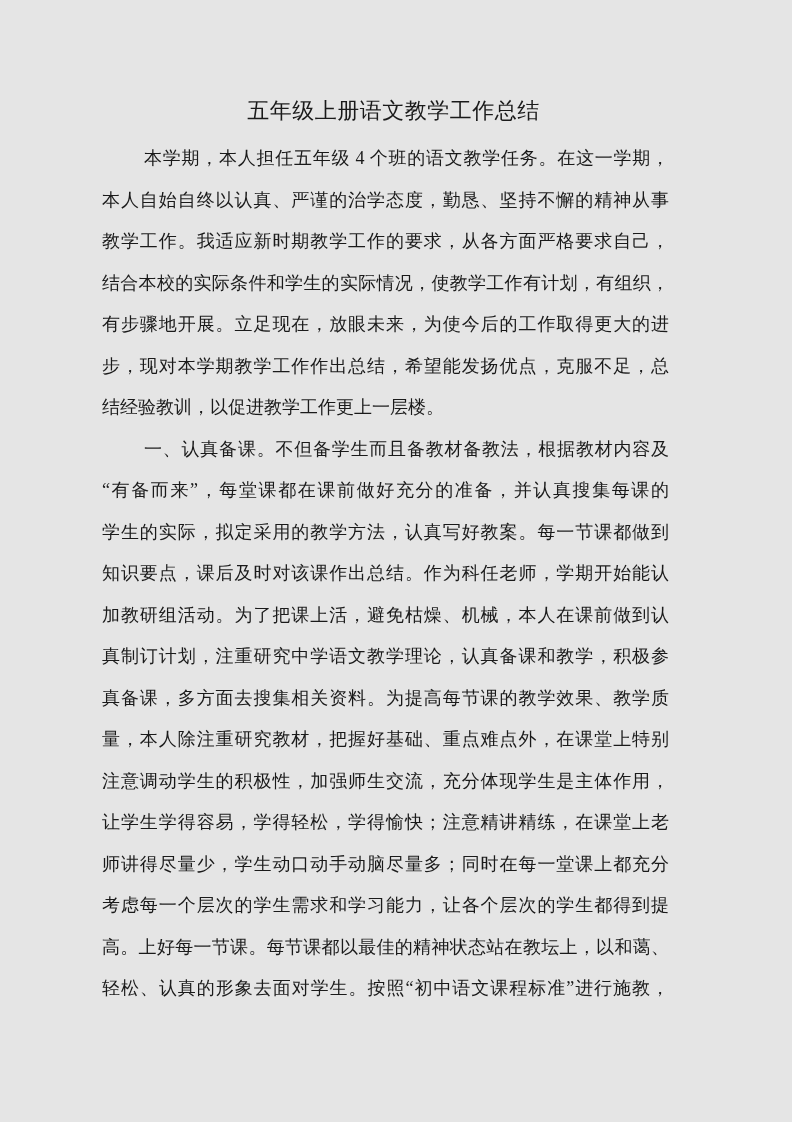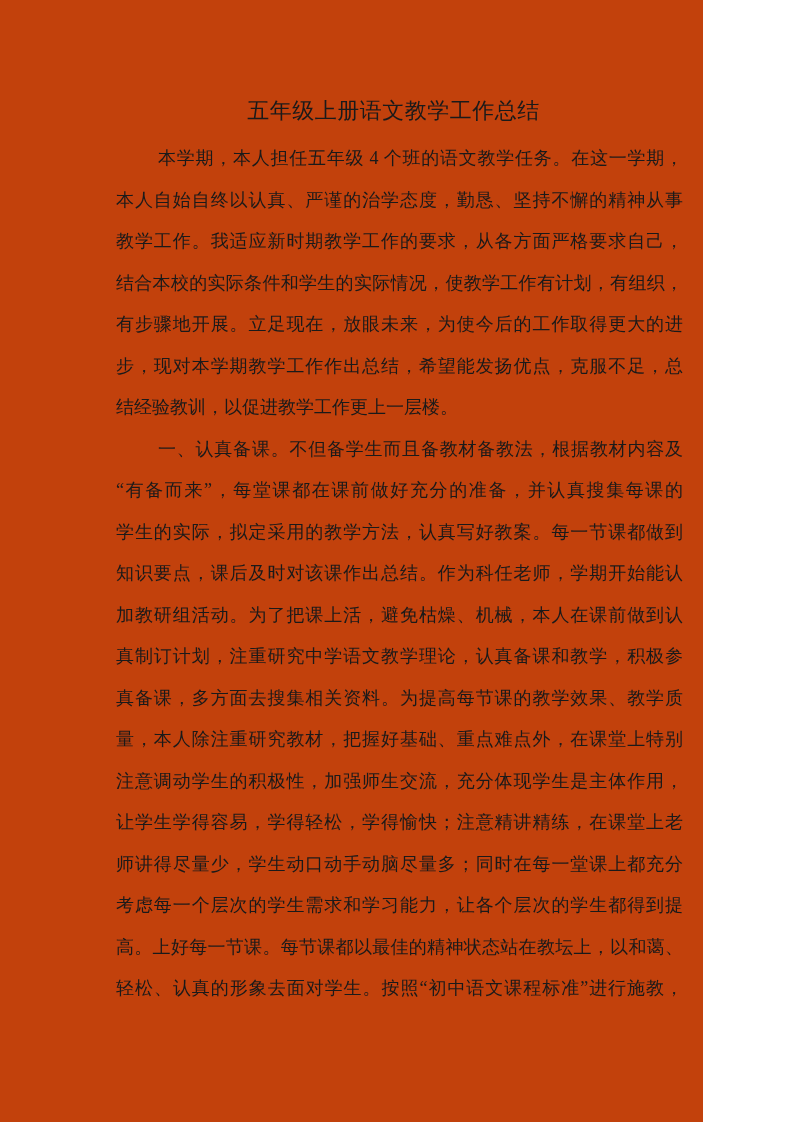--- a/index.html
+++ b/index.html
@@ -2,42 +2,42 @@
 <html><head>
 <meta charset="utf-8">
 <style>
   html, body {
     margin: 0;
     padding: 0;
     background: #ffffff;
   }
   .page {
     position: relative;
-    width: 703px;
+    width: 792px;
     height: 1122px;
-    background: #c2410c;
+    background: #e5e5e5;
     overflow: hidden;
     font-family: "Liberation Serif", "DejaVu Serif", serif;
     color: #1a1a1a;
   }
   .doc-title {
     position: absolute;
     top: 96px;
     left: 110px;
     width: 567px;
     font-size: 22px;
     line-height: 30px;
     text-align: center;
     letter-spacing: 0.5px;
     white-space: nowrap;
   }
   .doc-body {
     position: absolute;
     top: 138px;
-    left: 116px;
+    left: 102px;
     width: 567px;
   }
   .line {
     height: 41.5px;
     line-height: 41.5px;
     font-size: 18px;
     text-align: justify;
     text-justify: inter-ideograph;
     overflow: hidden;
   }

